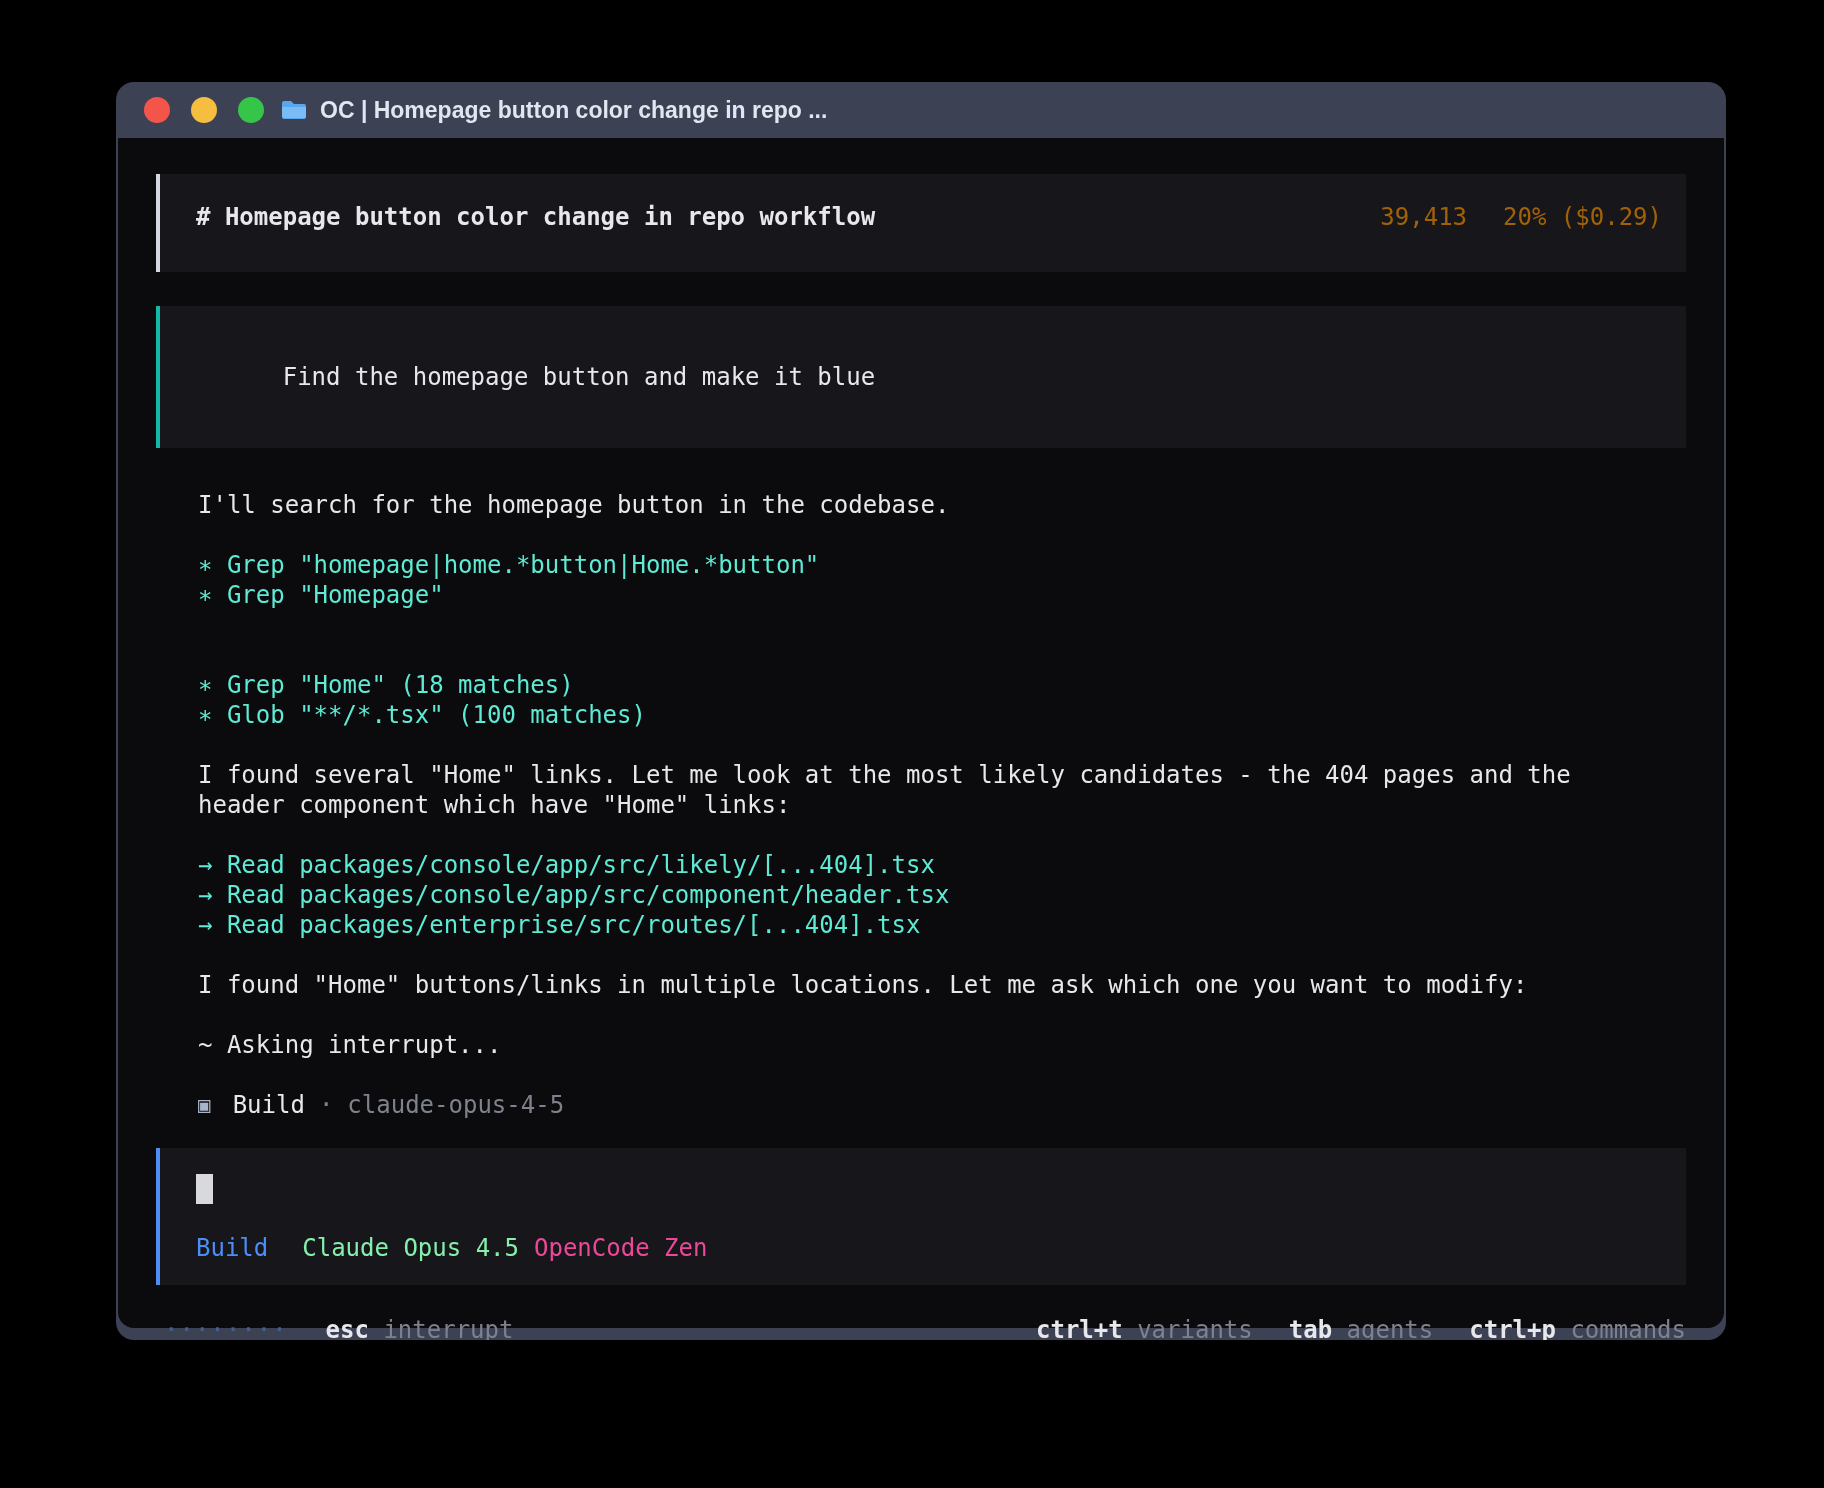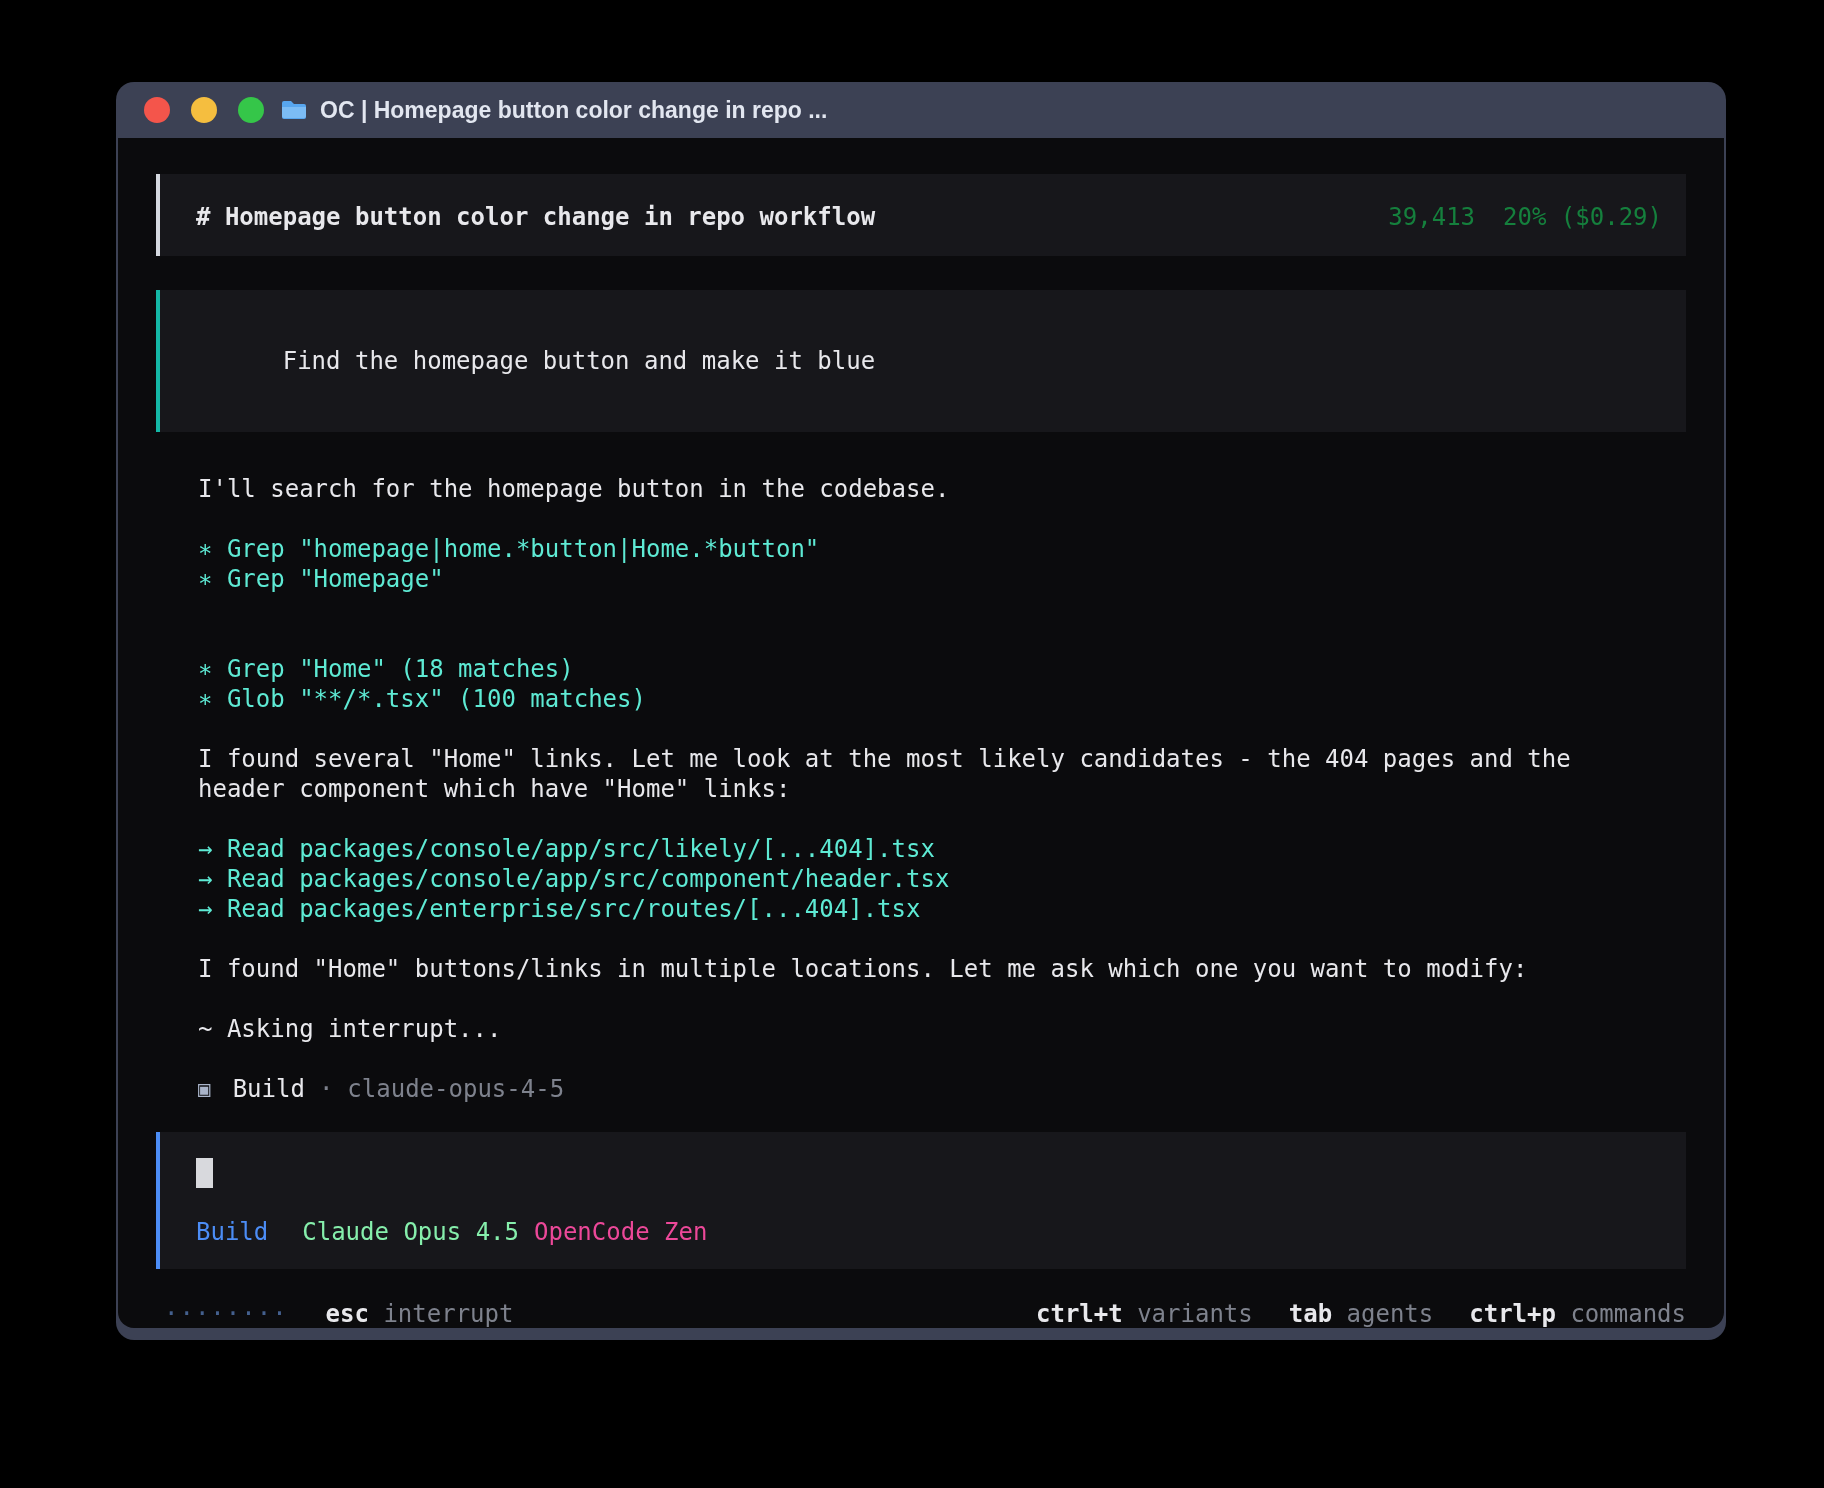--- a/index.html
+++ b/index.html
@@ -38,24 +38,24 @@
     background:#0b0b0d;
     border-radius:0 0 16px 16px;
     padding:36px 38px 0;
     font-size:24px; line-height:30px;
     color:#e8e8ec;
   }
   .header-block {
     display:flex; justify-content:space-between; align-items:center;
     background:#17171b;
     border-left:4px solid #d5d8df;
-    padding:28px 24px 24px 36px;
+    padding:28px 24px 40px 36px;
   }
   .header-title { font-weight:bold; white-space:pre; }
-  .header-meta { color:#15803d; display:flex; gap:28px; white-space:pre; }
+  .header-meta { color:#a16207; display:flex; gap:36px; white-space:pre; }
   .user-block {
     margin-top:34px;
     background:#17171b;
     border-left:4px solid #14b8a6;
     padding:26px 36px;
     white-space:pre;
   }
   .transcript { margin-top:42px; padding-left:42px; }
   .line { white-space:pre; min-height:30px; }
   .line.text  { color:#e8e8ec; }

